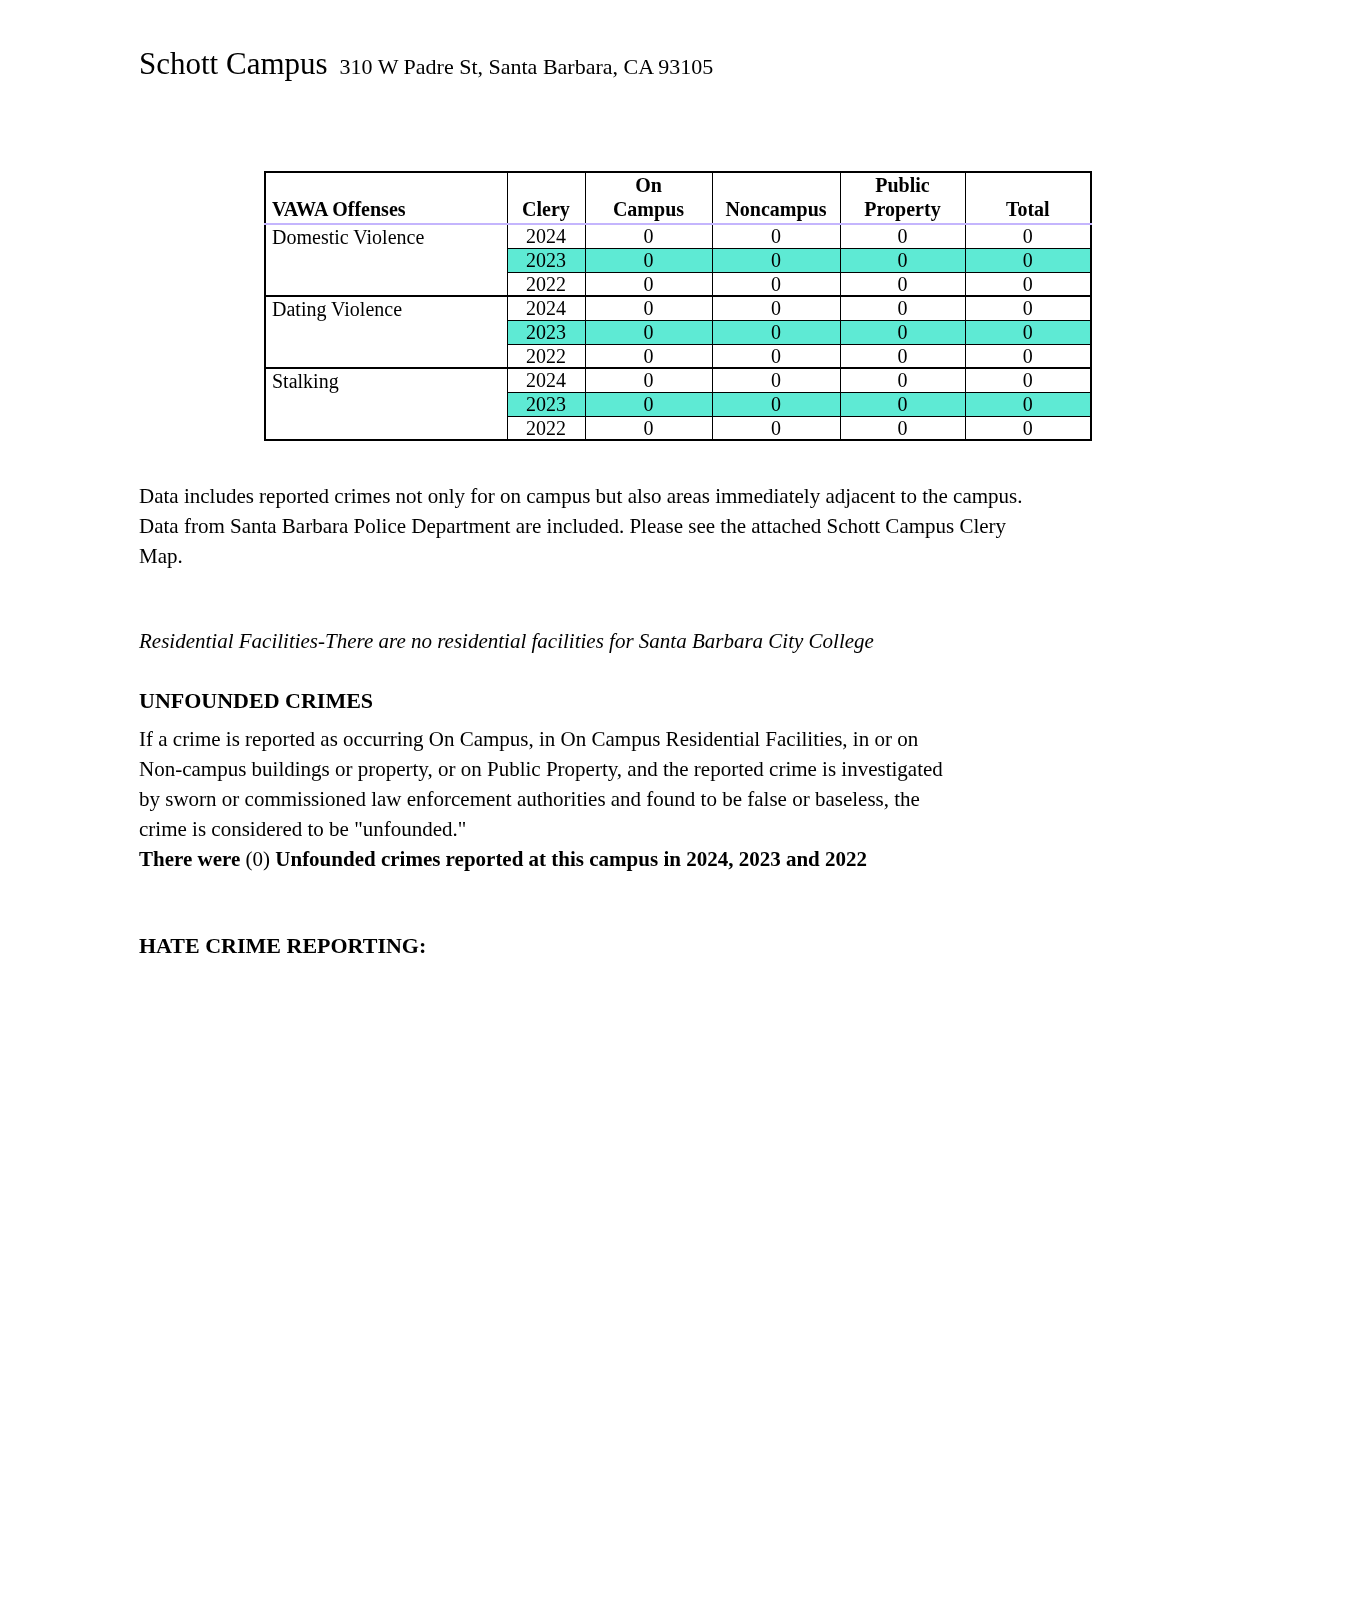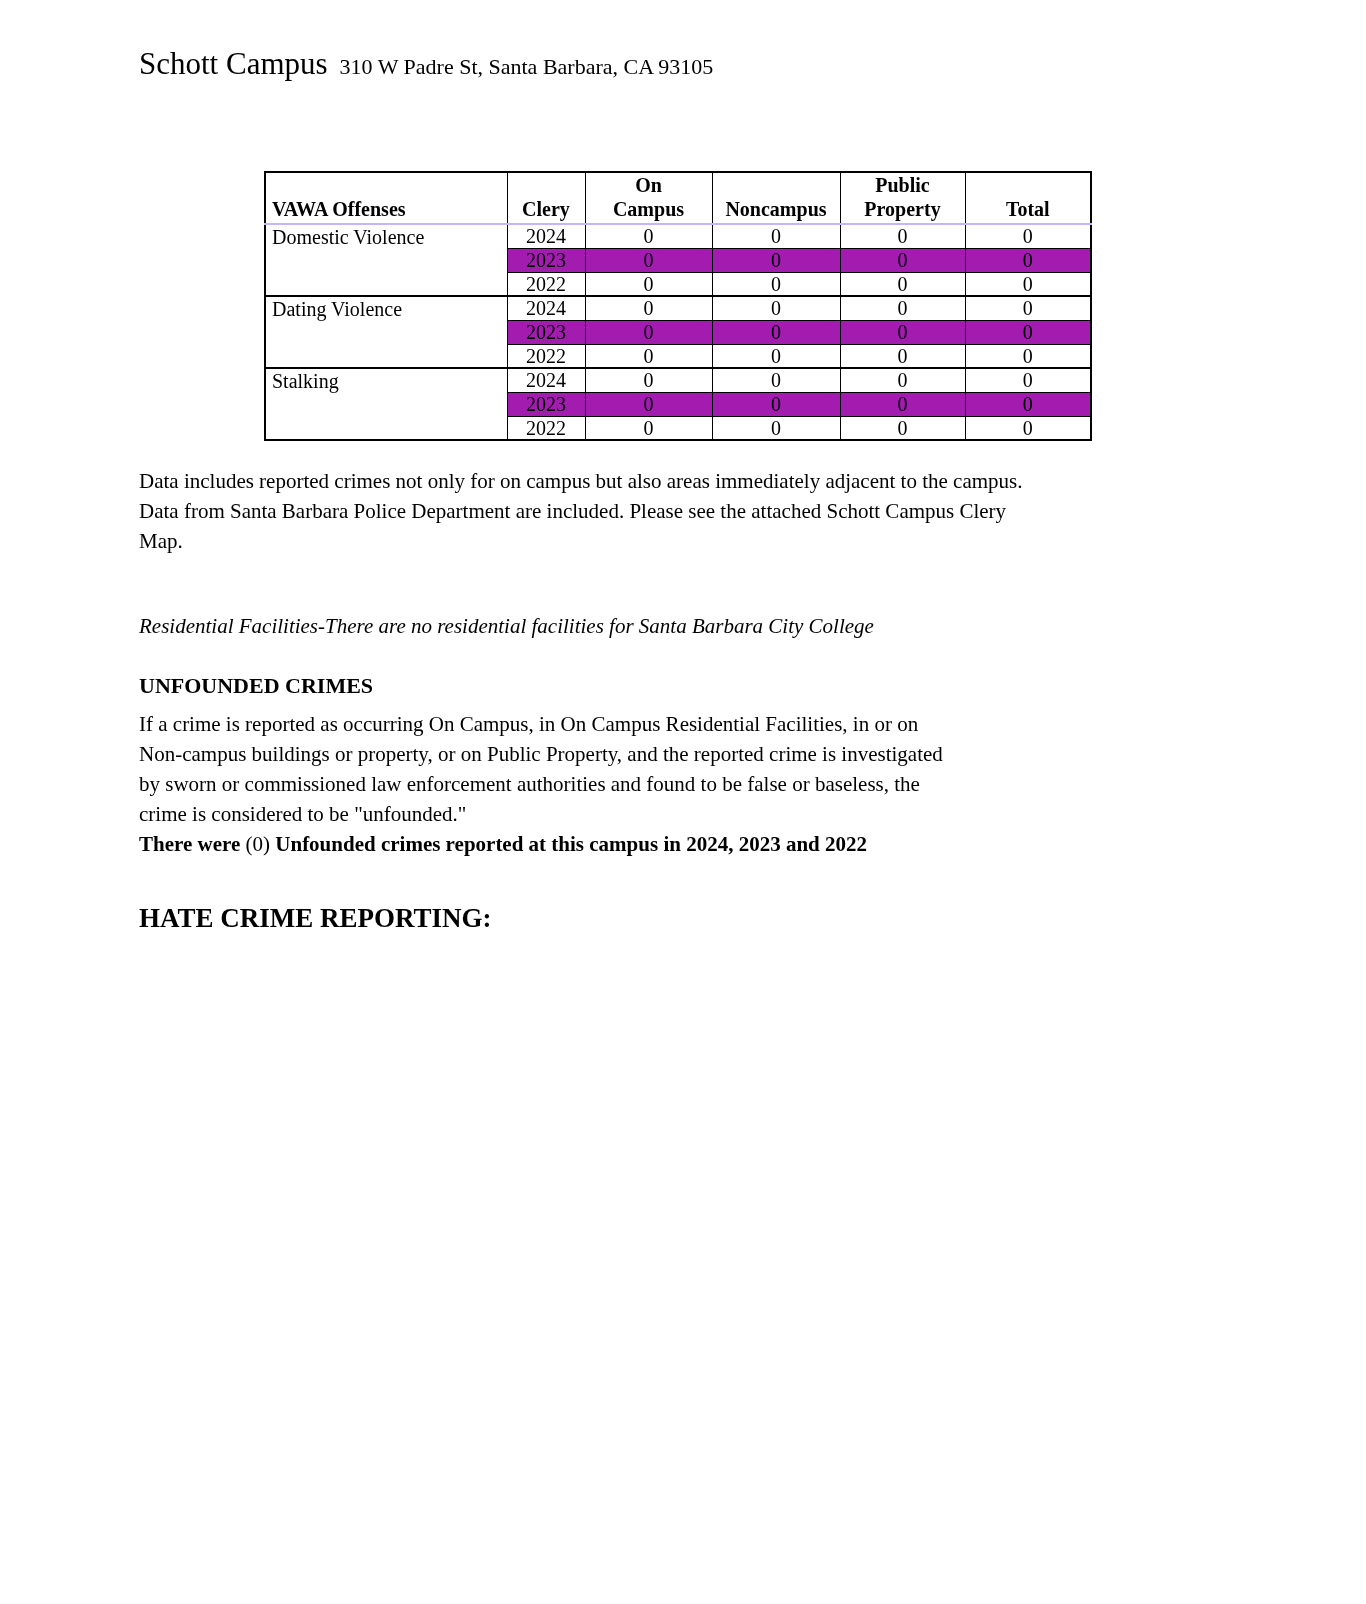--- a/index.html
+++ b/index.html
@@ -43,32 +43,32 @@
   }
   .vawa-table th.col-offenses { text-align: left; }
   .vawa-table td { height: 24px; line-height: 22px; text-align: center; }
   .vawa-table td.offense {
     text-align: left;
     vertical-align: top;
     padding-top: 1px;
     margin-top: 48px;
   }
   .vawa-table tr.group-start td { border-top: 2px solid #000; }
-  .vawa-table tr.shaded td { background: #a21caf; }
+  .vawa-table tr.shaded td { background: #5eead4; }
 
   
   .para { font-size: 21px; line-height: 30px; white-space: pre-line; }
-  .p-data-note { margin-top: 25px; }
+  .p-data-note { margin-top: 40px; }
   .p-residential { margin-top: 55px; font-style: italic; }
   .h-unfounded { margin-top: 30px; font-size: 22px; font-weight: bold; line-height: 30px; }
   .p-unfounded-def { margin-top: 8px; }
   .p-institutions { margin-top: 40px; }
   .p-unfounded-statement { font-size: 21px; line-height: 30px; font-weight: bold; }
   .p-unfounded-statement .count { font-weight: normal; }
-  .h-hate { margin-top: 44px; font-size: 27px; font-weight: bold; line-height: 30px; }
+  .h-hate { margin-top: 57px; font-size: 22px; font-weight: bold; line-height: 30px; }
   .hate-years { margin-top: 33px; font-size: 21px; line-height: 33px; }
 </style>
 </head>
 <body>
 
 <div class="doc">
 
   <div class="title-line">
     <span class="doc-title">Schott Campus</span>
     <span class="doc-address">310 W Padre St, Santa Barbara, CA 93105</span>

